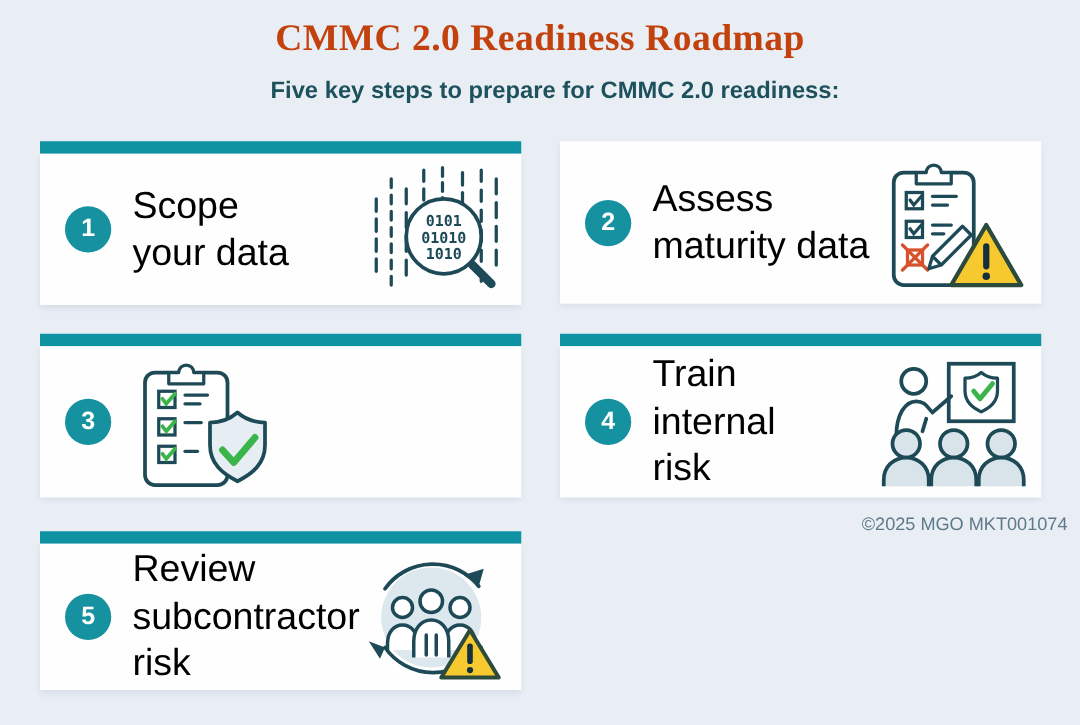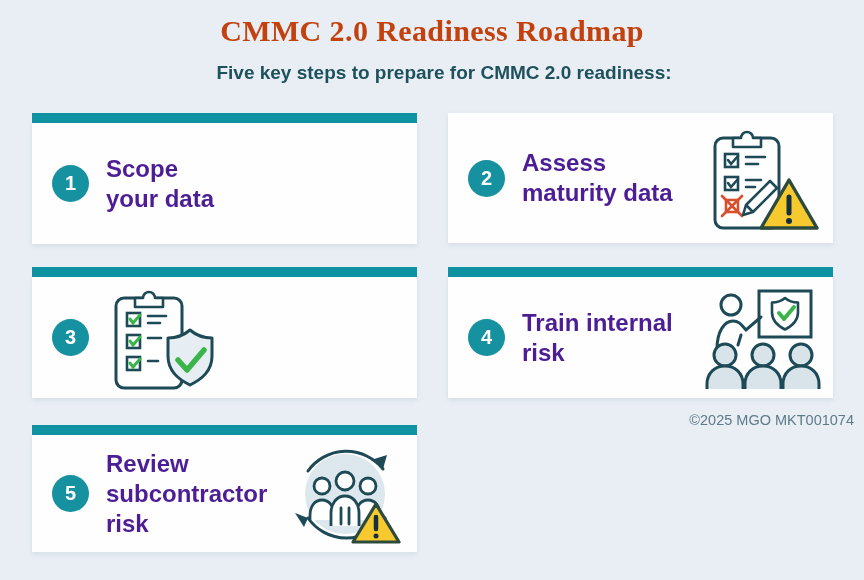--- a/index.html
+++ b/index.html
@@ -27,41 +27,62 @@
   #w2{left:448px;top:113px;} #w2 .card{height:130px;}
   #w3{left:32px;top:267px;}  #w3 .card{height:121px;}
   #w4{left:448px;top:267px;} #w4 .card{height:121px;}
   #w5{left:32px;top:425px;}  #w5 .card{height:117px;}
   .num{
     width:37px;height:37px;border-radius:50%;background:#15919f;color:#ffffff;
     font-size:20px;font-weight:700;display:flex;align-items:center;justify-content:center;
     margin:0 17px 0 20px;flex:0 0 auto;
   }
   .label{
-    font-size:24px;font-weight:700;color:#4c1d95;line-height:1.25;
+    font-size:30px;font-weight:400;color:#000000;line-height:1.25;
     white-space:pre-line;flex:1 1 auto;
   }
   .icon{flex:0 0 auto;margin-right:12px;display:flex;align-items:center;}
   .copyright{
     position:absolute;top:412px;left:469px;width:385px;text-align:right;
     font-size:14.5px;color:#5e7a89;
   }
 </style>
 </head>
 <body>
 
 <div class="title">CMMC 2.0 Readiness Roadmap</div>
 <div class="subtitle">Five key steps to prepare for CMMC 2.0 readiness:</div>
 
 <div id="w1" class="card-wrap">
   <div class="bar"></div>
   <div class="card">
     <div class="num">1</div>
     <div class="label">Scope
 your data</div>
+    <div class="icon">
+      <svg width="112" height="106" viewBox="0 0 112 106">
+        <g stroke="#1d4a56" stroke-width="2.6" fill="none" stroke-linecap="round">
+          <line x1="8" y1="28" x2="8" y2="90" stroke-dasharray="10 6"></line>
+          <line x1="20" y1="12" x2="20" y2="98" stroke-dasharray="7 6"></line>
+          <line x1="32" y1="20" x2="32" y2="94" stroke-dasharray="12 7"></line>
+          <line x1="46" y1="5" x2="46" y2="44" stroke-dasharray="9 6"></line>
+          <line x1="61" y1="3" x2="61" y2="30" stroke-dasharray="7 5"></line>
+          <line x1="77" y1="7" x2="77" y2="34" stroke-dasharray="10 6"></line>
+          <line x1="92" y1="5" x2="92" y2="96" stroke-dasharray="9 7"></line>
+          <line x1="104" y1="12" x2="104" y2="86" stroke-dasharray="12 7"></line>
+        </g>
+        <circle cx="62" cy="58" r="30" fill="#ffffff" stroke="#1d4a56" stroke-width="3"></circle>
+        <g fill="#1d4a56" font-family="'DejaVu Sans Mono', monospace" font-size="12" font-weight="bold" text-anchor="middle">
+          <text x="62" y="50">0101</text>
+          <text x="62" y="63">01010</text>
+          <text x="62" y="76">1010</text>
+        </g>
+        <line x1="85" y1="81" x2="100" y2="96" stroke="#1d4a56" stroke-width="7" stroke-linecap="round"></line>
+      </svg>
+    </div>
   </div>
 </div>
 
 <div id="w2" class="card-wrap">
   <div class="card">
     <div class="num">2</div>
     <div class="label">Assess
 maturity data</div>
     <div class="icon">
       <svg width="118" height="108" viewBox="0 0 118 108">

